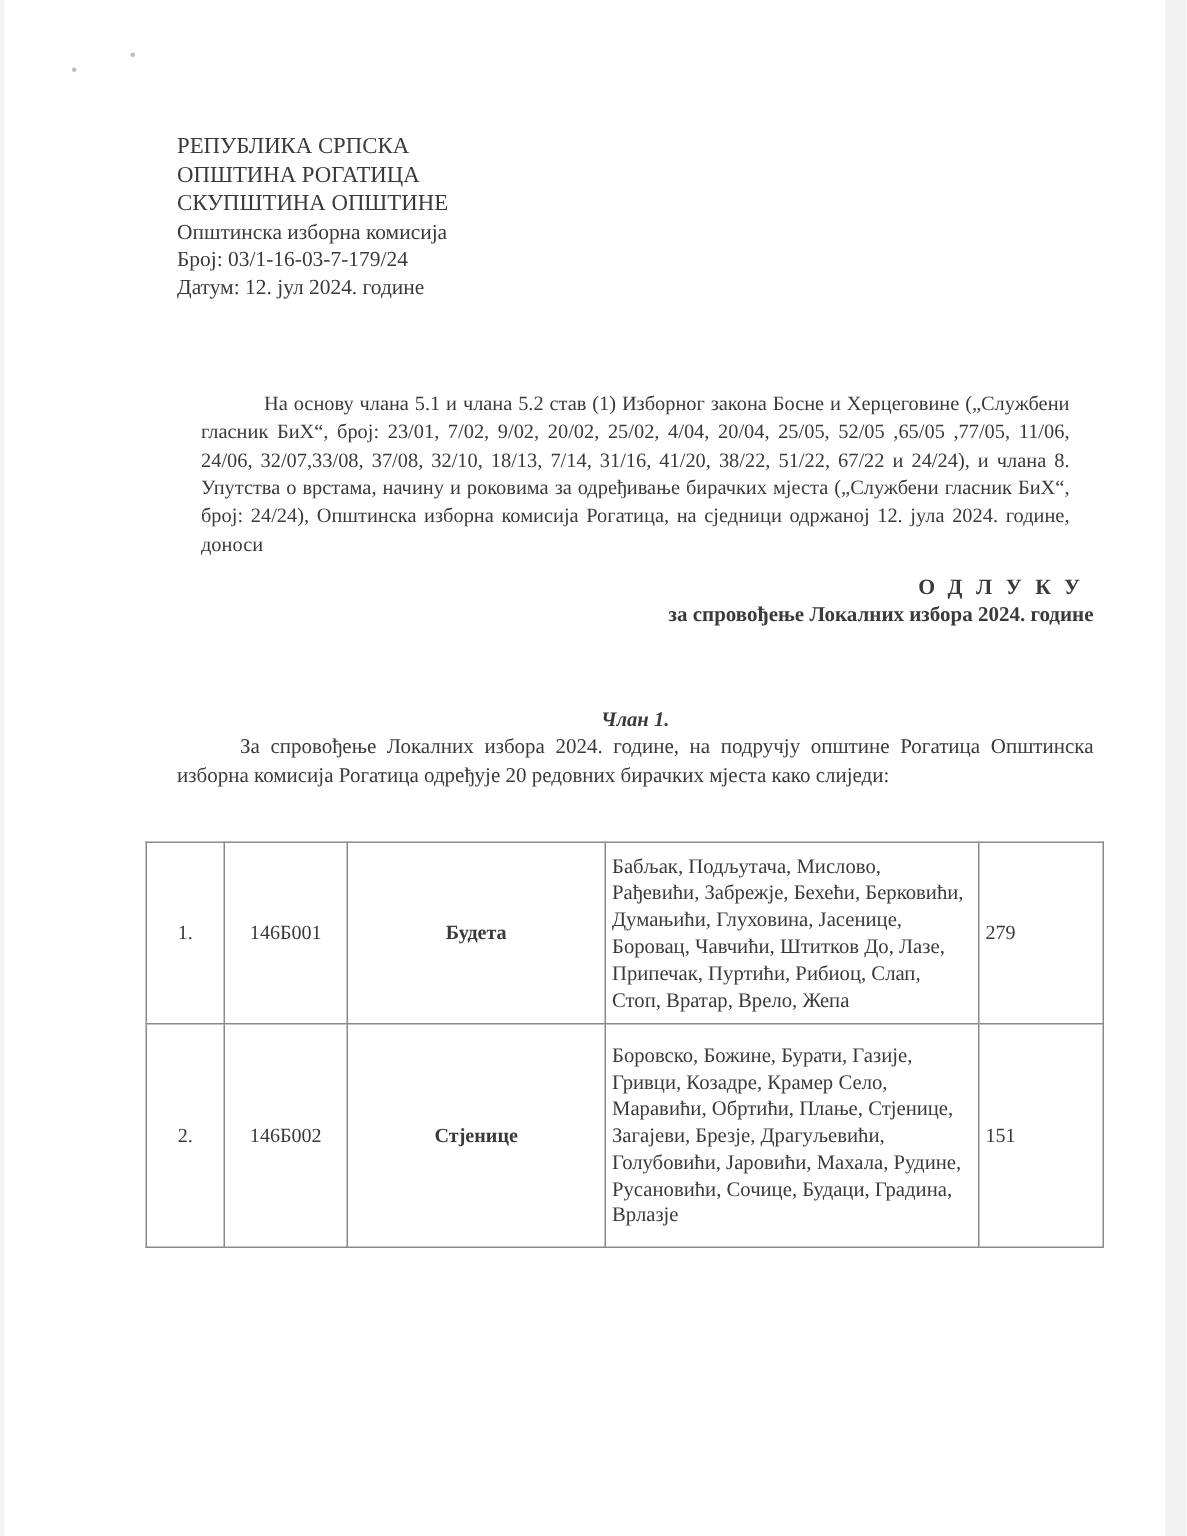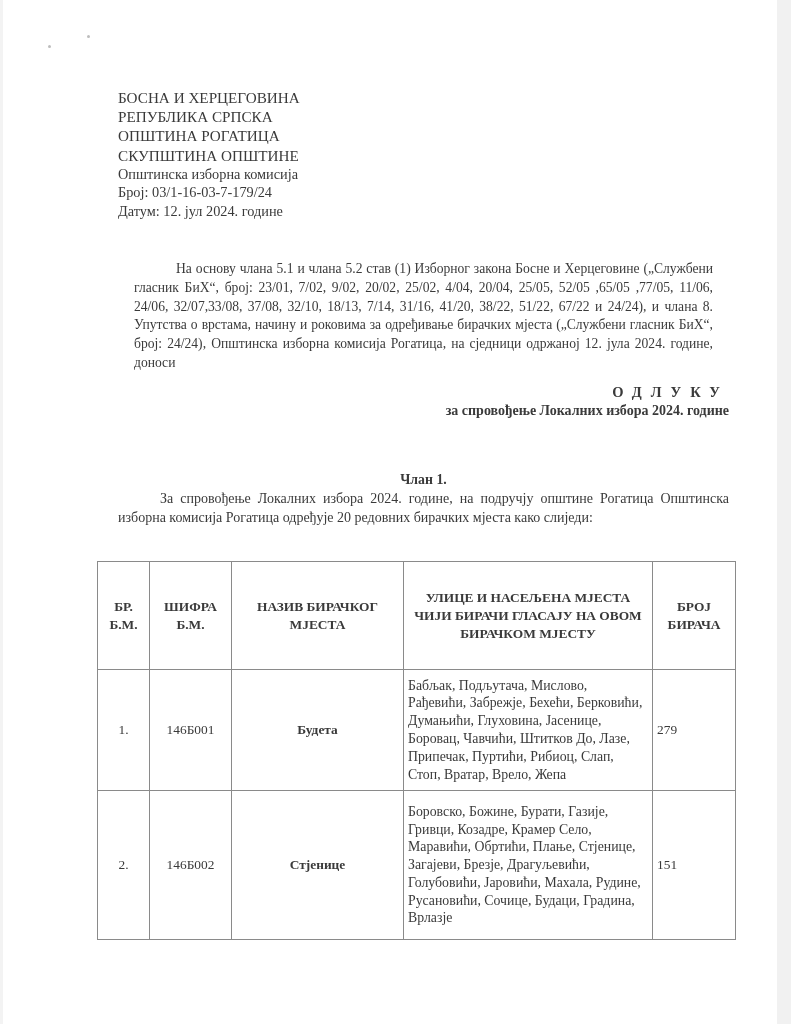--- a/index.html
+++ b/index.html
@@ -28,21 +28,21 @@
     font-size: 13.6px; line-height: 18.8px; text-align: justify;
   }
   .intro p { margin: 16px; text-indent: 42px; }
   .title-block {
     position: absolute; left: 118px; top: 384px; width: 611px;
     text-align: right; font-weight: bold; font-size: 14px; line-height: 17.8px;
   }
   .title-block .main-title { letter-spacing: 9px; font-size: 14.5px; }
   .article-title {
     position: absolute; left: 118px; top: 472px; width: 611px;
-    text-align: center; font-weight: bold; font-size: 13.8px;
+    text-align: center; font-weight: bold; font-size: 13.8px; font-style: italic;
   }
   .article-body {
     position: absolute; left: 118px; top: 490px; width: 611px;
     font-size: 14px; line-height: 18.6px; text-align: justify;
   }
   .article-body p { margin: 0; text-indent: 42px; }
   table.bm {
     position: absolute; left: 97px; top: 561px;
     border-collapse: collapse;
     font-size: 13.4px;
@@ -67,21 +67,20 @@
 </style>
 </head>
 <body>
 
 <div class="left-strip"></div>
 <div class="right-strip"></div>
 <div class="speck" style="left:48px;top:45px;"></div>
 <div class="speck" style="left:87px;top:35px;"></div>
 
 <div class="header-block">
-  <div class="caps">БОСНА И ХЕРЦЕГОВИНА</div>
   <div class="caps">РЕПУБЛИКА СРПСКА</div>
   <div class="caps">ОПШТИНА РОГАТИЦА</div>
   <div class="caps">СКУПШТИНА ОПШТИНЕ</div>
   <div>Општинска изборна комисија</div>
   <div>Број: 03/1-16-03-7-179/24</div>
   <div>Датум: 12. јул 2024. године</div>
 </div>
 
 <div class="intro">
   <p>На основу члана 5.1 и члана 5.2  став (1) Изборног закона Босне и Херцеговине („Службени гласник БиХ“, број: 23/01, 7/02, 9/02, 20/02, 25/02, 4/04,  20/04, 25/05, 52/05 ,65/05 ,77/05, 11/06, 24/06, 32/07,33/08, 37/08, 32/10, 18/13, 7/14, 31/16, 41/20, 38/22, 51/22, 67/22 и 24/24), и члана 8. Упутства о врстама, начину и роковима за одређивање бирачких мјеста („Службени гласник БиХ“, број: 24/24),  Општинска изборна комисија Рогатица, на сједници одржаној 12. јула 2024. године, доноси</p>
@@ -92,27 +91,20 @@
   <div>за спровођење Локалних  избора 2024. године</div>
 </div>
 
 <div class="article-title">Члан 1.</div>
 <div class="article-body">
   <p>За спровођење Локалних избора 2024. године, на подручју општине  Рогатица Општинска изборна комисија  Рогатица одређује 20 редовних бирачких мјеста како слиједи:</p>
 </div>
 
 <table class="bm">
   <tbody>
-      <tr class="hrow">
-    <th class="c1">БР. Б.М.</th>
-    <th class="c2">ШИФРА Б.М.</th>
-    <th class="c3">НАЗИВ БИРАЧКОГ МЈЕСТА</th>
-    <th class="c4" style="text-align:center;">УЛИЦЕ И НАСЕЉЕНА МЈЕСТА ЧИЈИ БИРАЧИ ГЛАСАЈУ НА ОВОМ БИРАЧКОМ МЈЕСТУ</th>
-    <th class="c5">БРОЈ БИРАЧА</th>
-  </tr>
   <tr class="r1">
     <td class="c1">1.</td>
     <td class="c2">146Б001</td>
     <td class="c3 name">Будета</td>
     <td class="c4 places">Бабљак, Подљутача, Мислово, Рађевићи, Забрежје, Бехећи, Берковићи, Думањићи, Глуховина, Јасенице, Боровац, Чавчићи, Штитков До, Лазе, Припечак, Пуртићи, Рибиоц, Слап, Стоп, Вратар, Врело, Жепа</td>
     <td class="c5">279</td>
   </tr>
   <tr class="r2">
     <td class="c1">2.</td>
     <td class="c2">146Б002</td>

